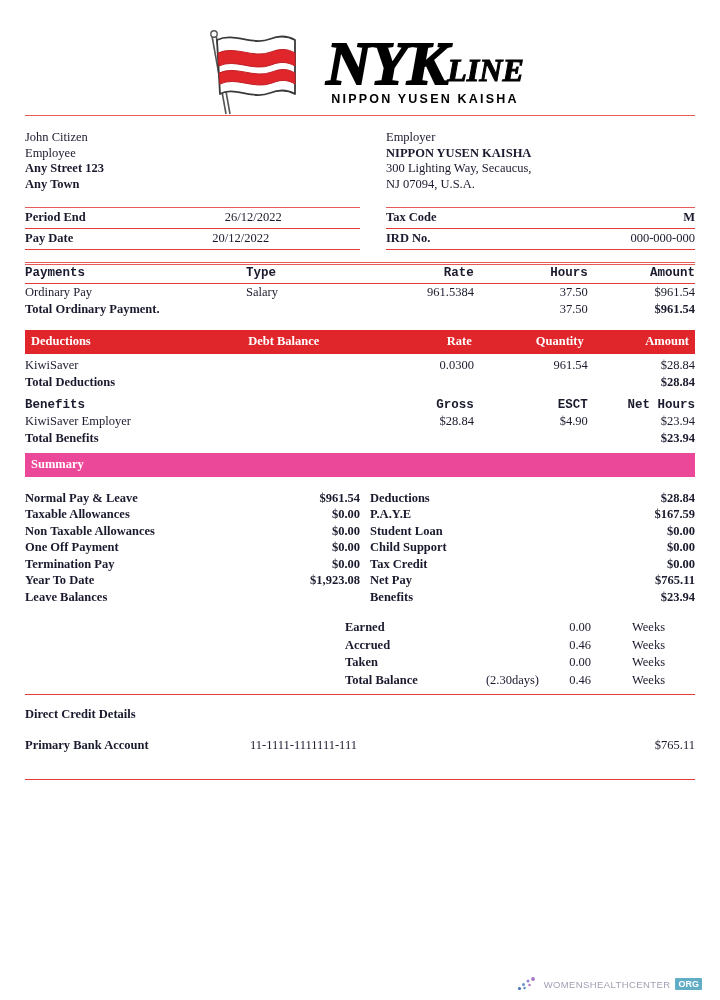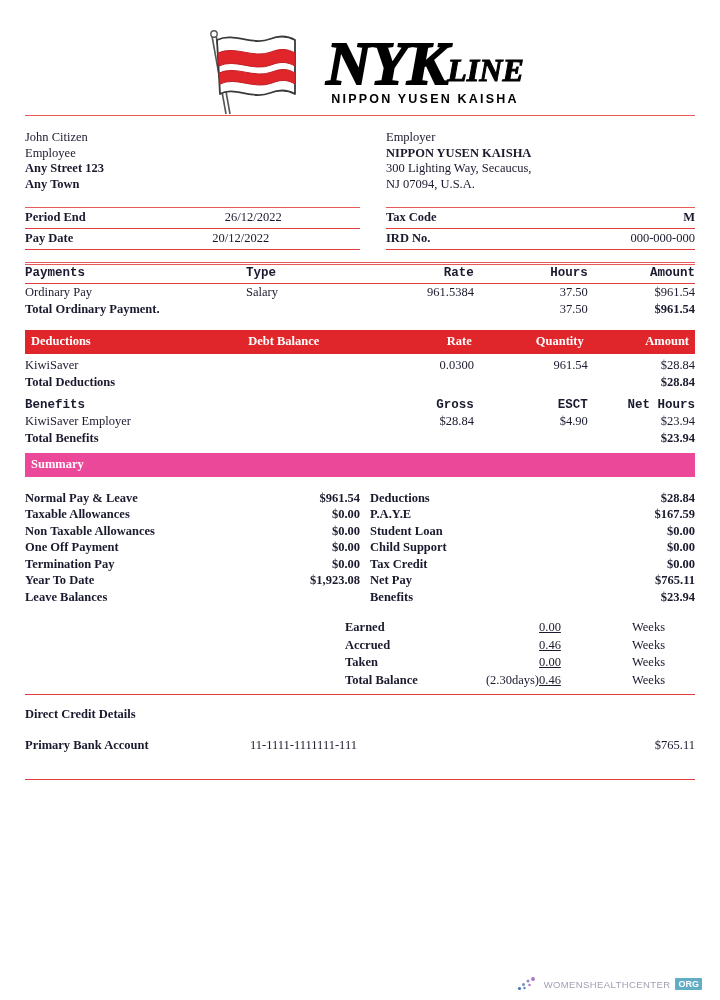--- a/index.html
+++ b/index.html
@@ -133,21 +133,21 @@
   .sum-col.left .sum-val { min-width: 80px; }
   .sum-col.right .sum-val { min-width: 80px; }
 
   
   .leave-wrap { margin-top: 14px; display: flex; }
   .leave-spacer { flex: 0 0 320px; }
   .leave-tbl { border-collapse: collapse; font-size: 12.5px; }
   .leave-tbl td { padding: 0 0 1px 0; line-height: 16.5px; }
   .lv-name { font-weight: bold; width: 108px; }
   .lv-note { width: 86px; text-align: right; padding-right: 12px; }
-  .lv-num  { width: 52px; text-align: left; text-decoration: underline; }
+  .lv-num  { width: 52px; text-align: right; }
   .lv-unit { width: 74px; text-align: right; padding-left: 14px; }
 
   .leave-rule { border-top: 1.8px solid #e33b3b; margin-top: 5px; }
 
   
   .dc-title { font-weight: bold; font-size: 12.5px; margin-top: 12px; }
   .dc-row { display: flex; font-size: 12.5px; margin-top: 16px; }
   .dc-label { font-weight: bold; flex: 0 0 225px; }
   .dc-acct { flex: 1 1 auto; }
   .dc-amt { flex: 0 0 auto; text-align: right; }

